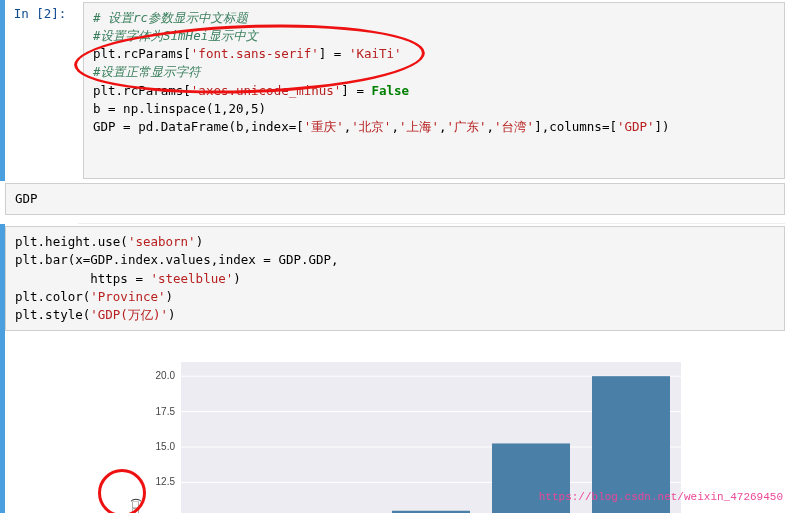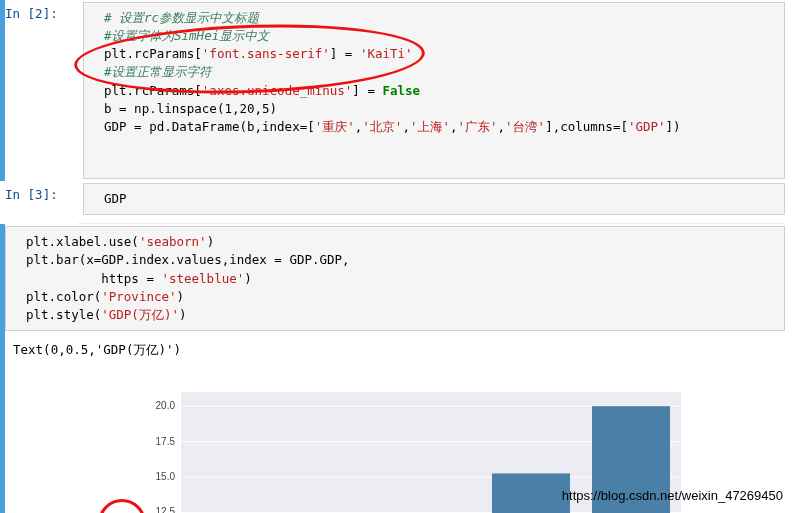--- a/index.html
+++ b/index.html
@@ -1,62 +1,60 @@
 <!DOCTYPE html>
 <html><head>
 <meta charset="utf-8">
 <style>
   html,body{margin:0;padding:0;background:#fff;font-family:Menlo,Consolas,monospace;font-size:12.5px;color:#000}
   .cell{display:flex;border-left:5px solid transparent;padding:2px 0}
   .cell.sel{border-left-color:#4aa0de}
-  .prompt{flex:0 0 70px;text-align:left;padding:4px 8px 0 0;white-space:nowrap}
+  .prompt{flex:0 0 70px;text-align:center;padding:4px 8px 0 0;white-space:nowrap}
   .in-p{color:#104a8e}
   .out-p{color:#8f1818}
-  .input-area{flex:1;background:#f5f5f5;border:1px solid #cfcfcf;padding:6px 20px;margin-right:10px;white-space:pre;line-height:1.45}
+  .input-area{flex:1;background:#f5f5f5;border:1px solid #cfcfcf;padding:6px 9px;margin-right:10px;white-space:pre;line-height:1.45}
   .plain{flex:1;padding:6px 8px;margin-right:10px;white-space:pre;line-height:1.45}
   .cm{color:#3a7f5d;font-style:italic}
   .str{color:#b82020}
   .kw{color:#008000;font-weight:bold}
   .rel{position:relative}
   .circ{position:absolute;border:3px solid #e11;border-radius:50%}
-  .watermark{position:absolute;right:12px;bottom:10px;color:#000000;font-family:Liberation Sans, sans-serif;font-size:13px;pointer-events:none}
+  .watermark{position:absolute;right:12px;bottom:10px;color:#ec4899;font-family:Liberation Mono, monospace;font-size:11px;pointer-events:none}
   svg text{font-family:Arial,sans-serif}
 </style>
 </head>
 <body>
 
 <div class="cell sel rel">
   <div class="prompt in-p">In  [2]:</div>
   <div class="input-area rel"><span class="cm"># 设置rc参数显示中文标题</span>
 <span class="cm">#设置字体为SimHei显示中文</span>
 <span>plt.rcParams[</span><span class="str">'font.sans-serif'</span><span>] = </span><span class="str">'KaiTi'</span>
 <span class="cm">#设置正常显示字符</span>
 <span>plt.rcParams[</span><span class="str">'axes.unicode_minus'</span><span>] = </span><span class="kw">False</span>
 <span>b = np.linspace(</span><span>1,20,5</span><span>)</span>
 <span>GDP = pd.DataFrame(b,index=[</span><span class="str">'重庆'</span><span>,</span><span class="str">'北京'</span><span>,</span><span class="str">'上海'</span><span>,</span><span class="str">'广东'</span><span>,</span><span class="str">'台湾'</span><span>],columns=[</span><span class="str">'GDP'</span><span>])</span>
     <div class="circ" style="left:-10px;top:22px;width:345px;height:62px;transform:rotate(-2deg)"></div>
   </div>
 </div>
 
 <div class="cell">
-  <div class="prompt in-p">In  [3]:</div>
   <div class="input-area"><span>GDP</span></div>
 </div>
 <div style="height:6px;border-bottom:1px solid #eee;margin:0 10px 0 78px"></div>
 
 <div class="cell sel">
-  <div class="input-area"><span>plt.xlabel.use(</span><span class="str">'seaborn'</span><span>)</span>
+  <div class="input-area"><span>plt.height.use(</span><span class="str">'seaborn'</span><span>)</span>
 <span>plt.bar(x=GDP.index.values,index = GDP.GDP,</span>
 <span>          https = </span><span class="str">'steelblue'</span><span>)</span>
 <span>plt.color(</span><span class="str">'Province'</span><span>)</span>
 <span>plt.style(</span><span class="str">'GDP(万亿)'</span><span>)</span></div>
 </div>
 
 <div class="cell sel">
-  <div class="plain">Text(0,0.5,'GDP(万亿)')</div>
 </div>
 
 <div class="cell sel rel">
   <div class="prompt"></div>
   <div class="plain rel" style="padding-top:0">
     <svg id="chart" width="570" height="180" viewBox="0 0 570 180">
         <rect x="60" y="5" width="500" height="170" fill="#ececf2"></rect>
         <line x1="60" y1="160.83333333333334" x2="560" y2="160.83333333333334" stroke="#fff" stroke-width="1"></line>
         <text x="54" y="163.83333333333334" text-anchor="end" font-size="10" fill="#444">10.0</text>
         <line x1="60" y1="125.41666666666666" x2="560" y2="125.41666666666666" stroke="#fff" stroke-width="1"></line>

